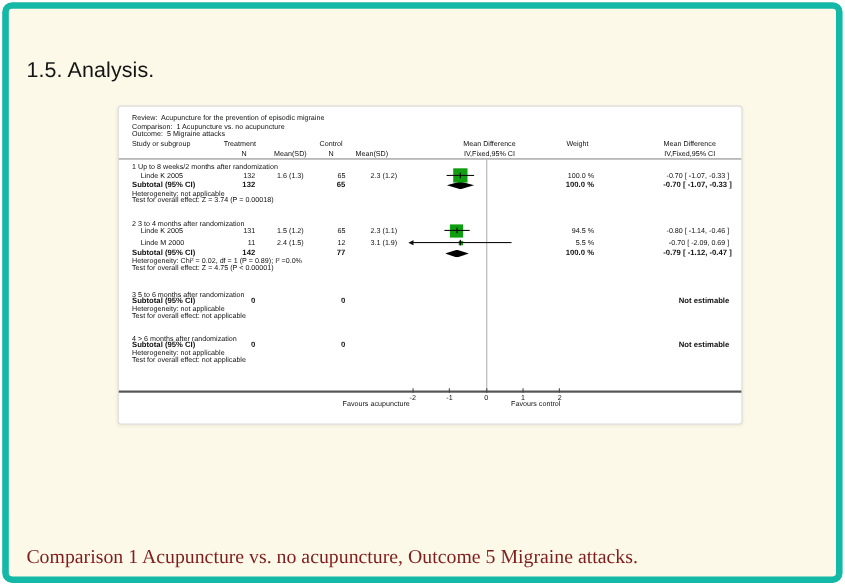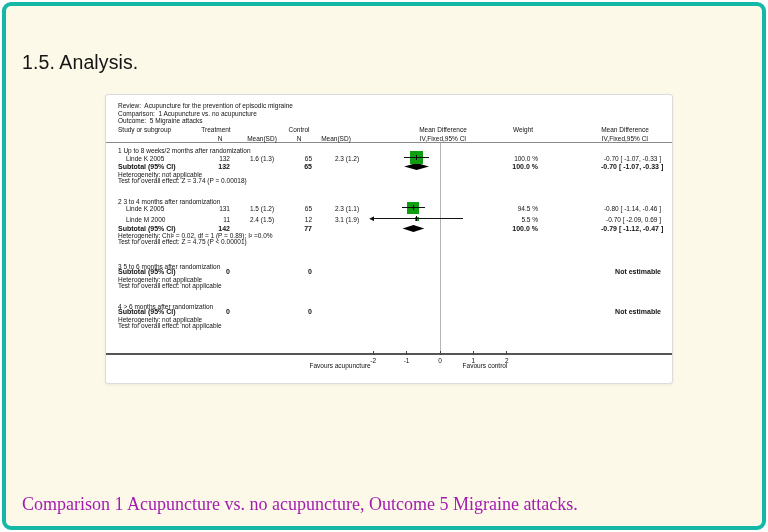--- a/index.html
+++ b/index.html
@@ -3,21 +3,21 @@
 <meta charset="utf-8">
 <style>
   html,body{margin:0;padding:0;}
   body{
     width:768px;height:532px;position:relative;background:#ffffff;
     font-family:"Liberation Sans","DejaVu Sans",sans-serif;
     overflow:hidden;
   }
   .page{
     position:absolute;inset:2px;background:#fdf9e8;
-    border:4px solid #14b8a6;border-radius:9px;
+    border:6px solid #14b8a6;border-radius:9px;
   }
   .title{
     position:absolute;left:16px;top:32px;font-size:19.5px;font-weight:500;
     color:#151515;letter-spacing:.1px;
   }
   .panel{
     position:absolute;left:99px;top:88px;width:566px;height:288px;
     background:#ffffff;border:1px solid #dcdcdc;border-radius:3px;
     box-shadow:0 1px 3px rgba(0,0,0,.07);
   }
@@ -30,21 +30,21 @@
   .sep{left:0;right:0;top:46.5px;height:1.5px;background:#8a8a8a;}
   .axisline{left:0;right:0;top:258px;height:1.5px;background:#555;}
   .zeroline{left:334px;top:48px;width:1px;height:210px;background:#b3b3b3;}
   .fav-left{left:173px;top:267px;width:122px;text-align:center;}
   .fav-right{left:318px;top:267px;width:122px;text-align:center;}
   .link{
     position:absolute;right:16px;top:412px;font-size:15.5px;
     color:#1b6ca8;text-decoration:underline;cursor:pointer;
   }
   .caption{
-    position:absolute;left:16px;top:470px;font-size:18px;color:#a21caf;
+    position:absolute;left:16px;top:470px;font-size:18px;color:#7f1d1d;
     font-family:"Liberation Serif","DejaVu Serif",serif;
   }
 </style>
 </head>
 <body>
 
 <div class="page">
 
   <h1 class="title">1.5. Analysis.</h1>
 

